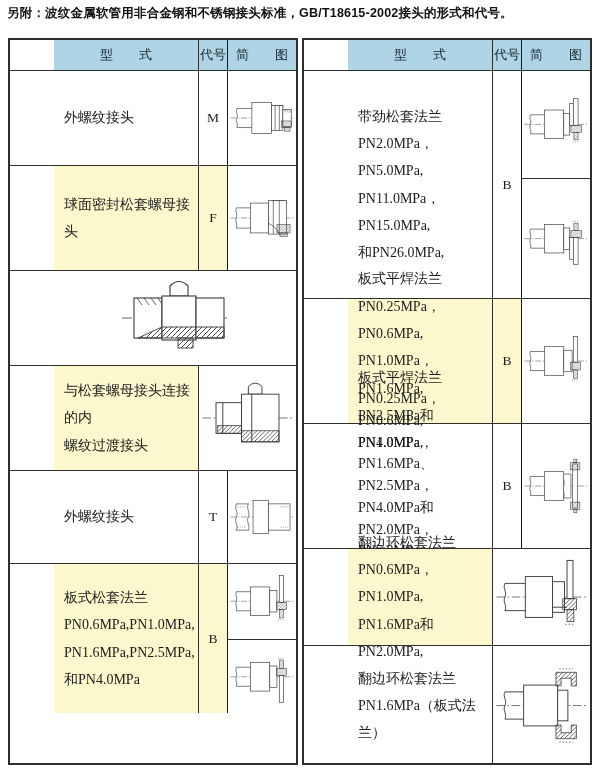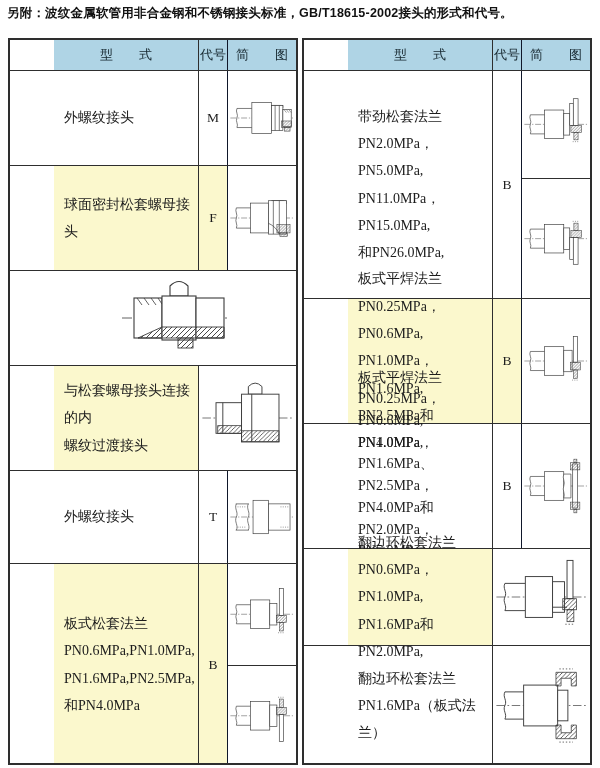--- a/index.html
+++ b/index.html
@@ -153,21 +153,21 @@
         <rect class="fw" x="42" y="19" width="26" height="56"></rect>
         <rect class="fw" x="68" y="25" width="36" height="44"></rect>
         <line class="dot" x1="16" y1="30" x2="30" y2="30"></line>
           <line class="dot" x1="16" y1="64" x2="30" y2="64"></line>
         <line class="dot" x1="88" y1="30" x2="102" y2="30"></line>
           <line class="dot" x1="88" y1="64" x2="102" y2="64"></line>
       </svg>
     </div>
   </div>
 
-  <div class="row" style="height:202px">
+  <div class="row" style="height:150px">
     <div class="c1 type hl">板式松套法兰
 PN0.6MPa,PN1.0MPa,
 PN1.6MPa,PN2.5MPa,
 和PN4.0MPa</div>
     <div class="c2 code hl">B</div>
     <div class="c3">
       <div class="half">
         <svg class="dg" viewBox="0 0 114 94" preserveAspectRatio="xMidYMid meet">
           <line class="cl" x1="4" y1="47" x2="110" y2="47"></line>
           <line x1="14" y1="31" x2="38" y2="31"></line>

